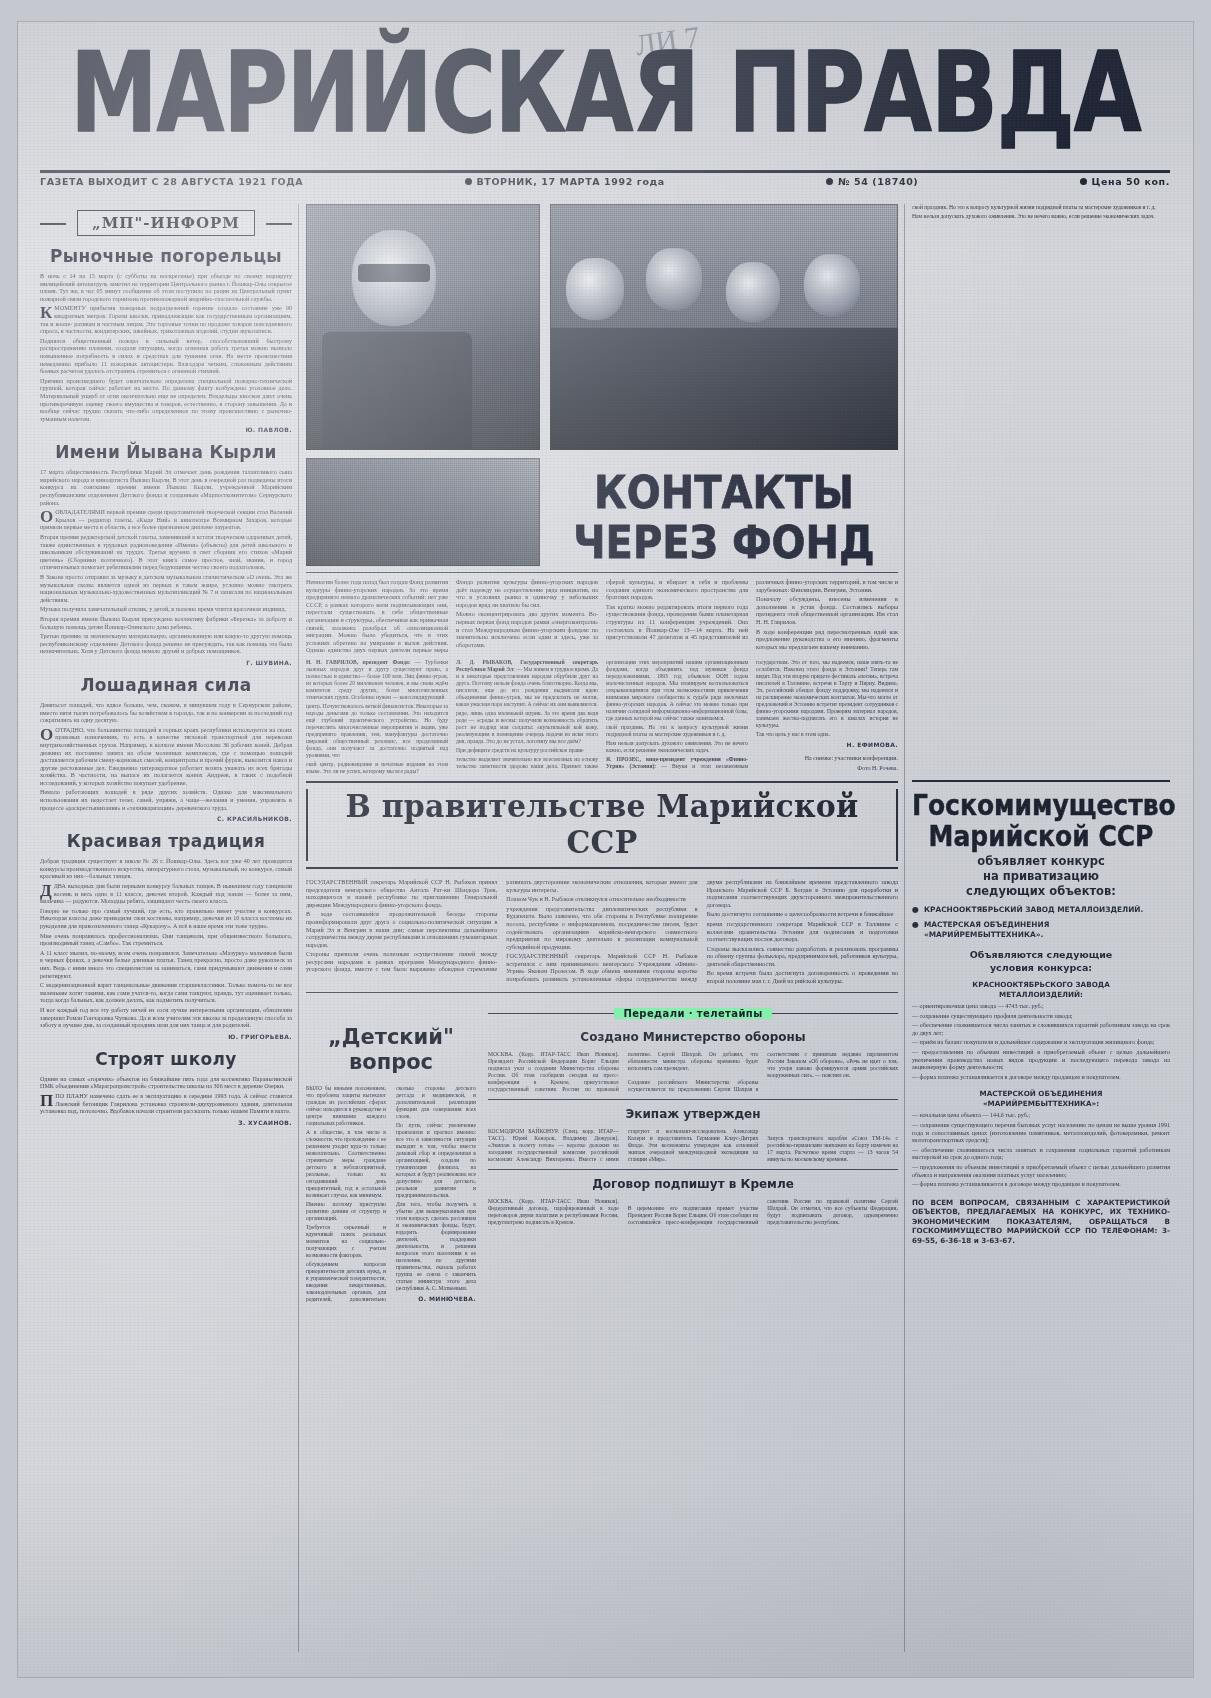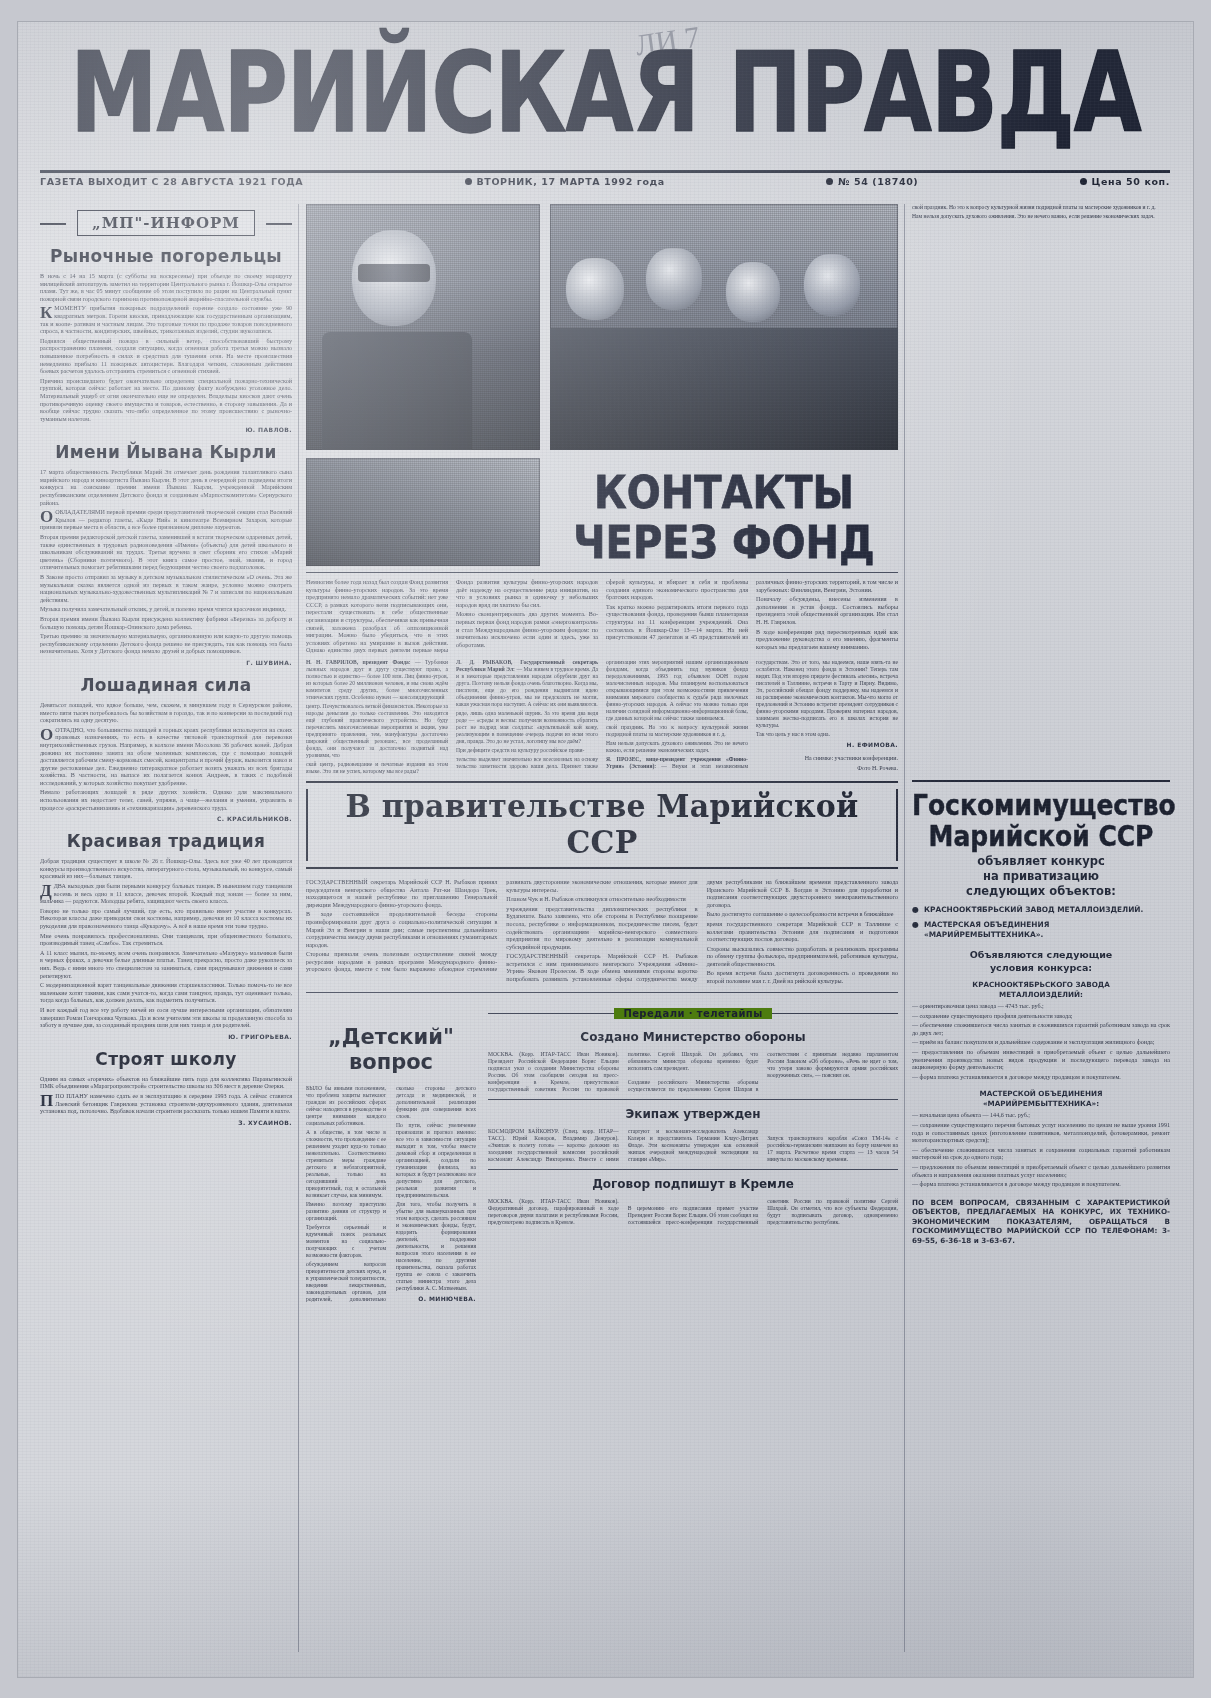--- a/index.html
+++ b/index.html
@@ -177,21 +177,21 @@
       repeating-linear-gradient(0deg, rgba(0,0,0,.16) 0 1px, rgba(255,255,255,.05) 1px 2px),
       repeating-linear-gradient(90deg, rgba(0,0,0,.10) 0 1px, rgba(255,255,255,.04) 1px 2px);
     mix-blend-mode:multiply;
   }
 
   .kicker{
     font-family:"DejaVu Sans",sans-serif;font-weight:bold;font-size:10px;
     text-align:center;color:#1a2030;letter-spacing:.4px;
     padding:3px 0;position:relative;margin:6px 0 7px;
   }
-  .kicker span{background:#4d7c0f;padding:0 9px;position:relative;z-index:2;}
+  .kicker span{background:#86efac;padding:0 9px;position:relative;z-index:2;}
   .kicker::before{content:"";position:absolute;left:0;right:0;top:50%;height:1px;background:#2a3043;}
 
   .center-sub{
     font-family:"DejaVu Sans",sans-serif;font-weight:bold;font-size:13px;
     text-align:center;color:#171c2b;margin:8px 0 6px;line-height:17px;
   }
   .thin-rule{border-top:1px solid #3a4052;margin:6px 0;}
 
   .two{column-count:2;column-gap:10px;}
   .three{column-count:3;column-gap:9px;}

